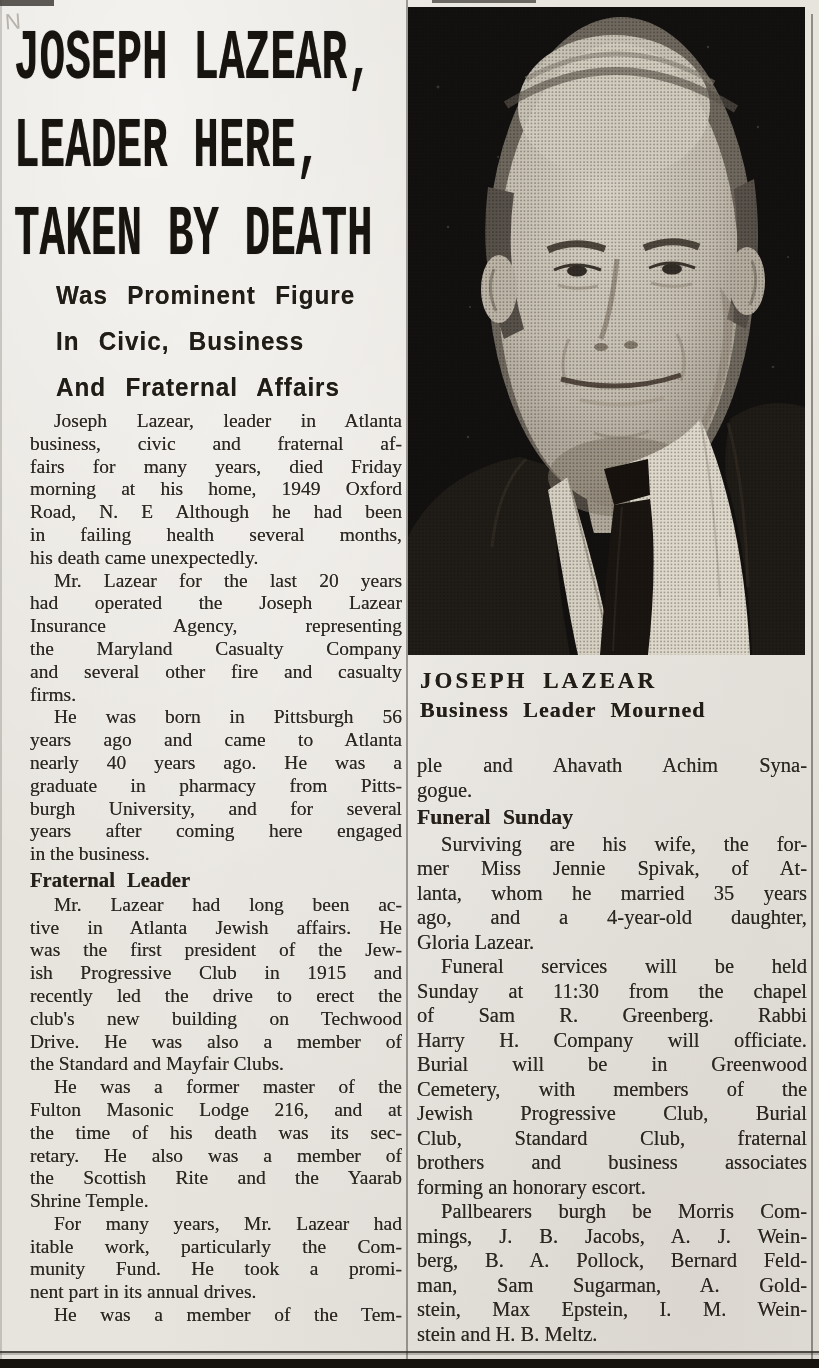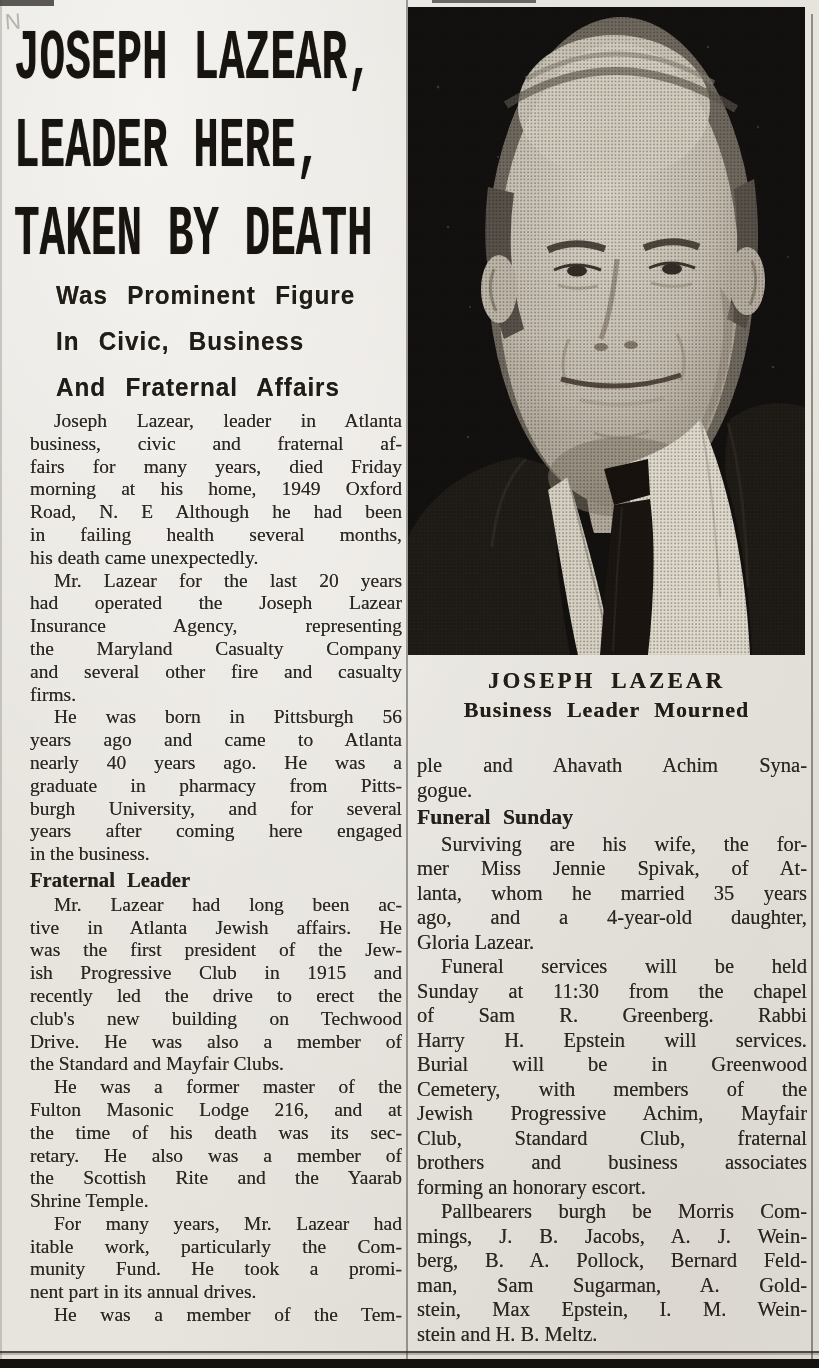--- a/index.html
+++ b/index.html
@@ -45,21 +45,21 @@
   .right-body{left:417px;top:753px;width:390px;font-size:20.5px;line-height:24.5px;}
   .para{margin:0;}
   .bl{white-space:normal;}
   .bl.j{text-align:justify;text-align-last:justify;}
   .bl.ind{text-indent:24px;}
   .col-heading{font-weight:700;font-size:1.06em;word-spacing:7px;
     margin:3px 0 2px 0;color:#241f18;}
   
   .photo-wrap{position:absolute;left:408px;top:7px;width:397px;height:648px;}
   .photo-wrap svg{display:block;}
-  .caption{position:absolute;left:408px;top:668px;width:397px;text-align:center;color:#221d16;}
+  .caption{position:absolute;left:408px;top:668px;width:397px;text-align:left;color:#221d16;padding-left:12px;}
   .cap1{font-weight:700;font-size:23px;letter-spacing:3px;word-spacing:7px;
     text-shadow:0 0 .5px rgba(34,29,22,.7);}
   .cap2{font-weight:700;font-size:22px;letter-spacing:1px;word-spacing:8px;margin-top:3px;
     text-shadow:0 0 .5px rgba(34,29,22,.7);}
 </style>
 </head>
 <body>
 
 <div class="page">
 
@@ -243,24 +243,24 @@
         <div class="bl j ind">Surviving are his wife, the for-</div>
         <div class="bl j">mer Miss Jennie Spivak, of At-</div>
         <div class="bl j">lanta, whom he married 35 years</div>
         <div class="bl j">ago, and a 4-year-old daughter,</div>
         <div class="bl">Gloria Lazear.</div>
       </div>
       <div class="para">
         <div class="bl j ind">Funeral services will be held</div>
         <div class="bl j">Sunday at 11:30 from the chapel</div>
         <div class="bl j">of Sam R. Greenberg. Rabbi</div>
-        <div class="bl j">Harry H. Epstein will services.</div>
+        <div class="bl j">Harry H. Company will officiate.</div>
         <div class="bl j">Burial will be in Greenwood</div>
         <div class="bl j">Cemetery, with members of the</div>
-        <div class="bl j">Jewish Progressive Achim, Mayfair</div>
+        <div class="bl j">Jewish Progressive Club, Burial</div>
         <div class="bl j">Club, Standard Club, fraternal</div>
         <div class="bl j">brothers and business associates</div>
         <div class="bl">forming an honorary escort.</div>
       </div>
       <div class="para">
         <div class="bl j ind">Pallbearers burgh be Morris Com-</div>
         <div class="bl j">mings, J. B. Jacobs, A. J. Wein-</div>
         <div class="bl j">berg, B. A. Pollock, Bernard Feld-</div>
         <div class="bl j">man, Sam Sugarman, A. Gold-</div>
         <div class="bl j">stein, Max Epstein, I. M. Wein-</div>

